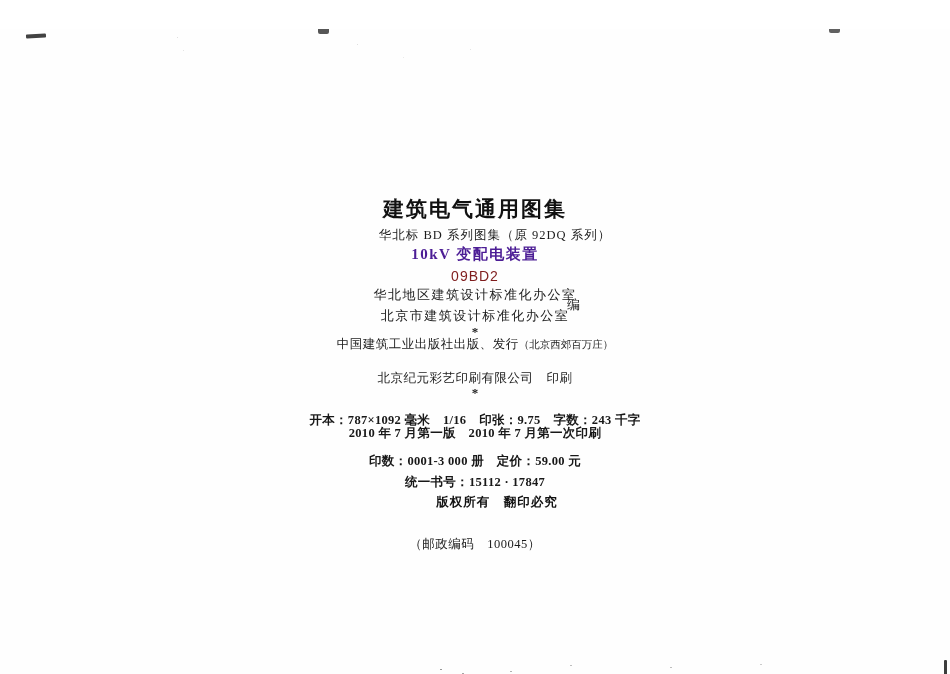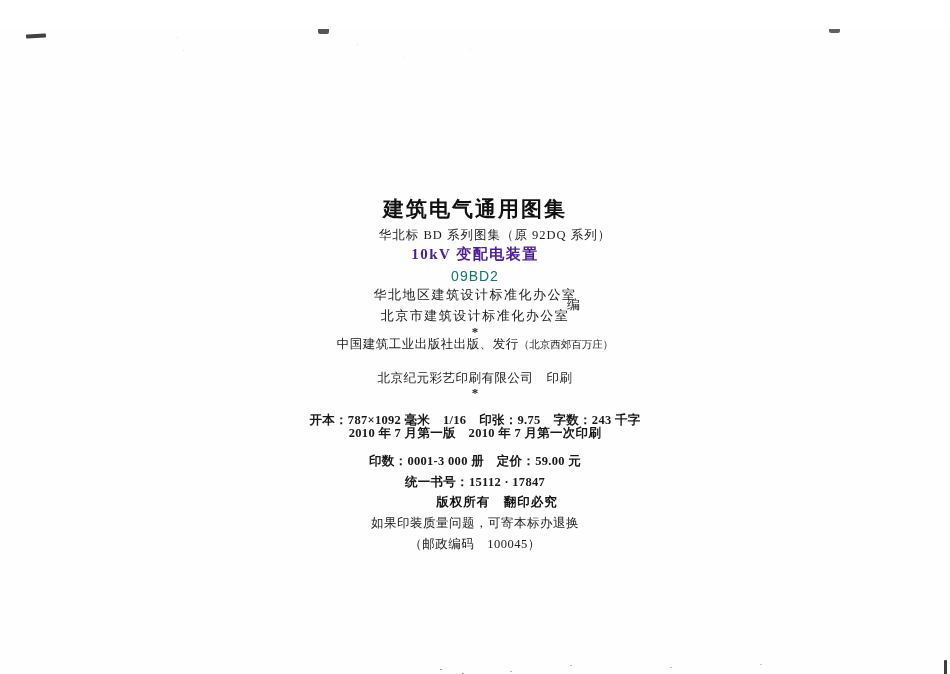--- a/index.html
+++ b/index.html
@@ -11,21 +11,21 @@
     position:relative;width:950px;height:674px;background:#fefefe;margin-top:29px;
   }
   
   .line{
     position:absolute;left:0;right:0;text-align:center;
     color:#1b1b1b;white-space:pre;line-height:1.15;
   }
   .l-title    {top:168px;font-size:21px;font-weight:bold;letter-spacing:2px;color:#111;}
   .l-series   {top:199px;font-size:12.5px;letter-spacing:1px;padding-left:40px;}
   .l-subtitle {top:217px;font-size:15px;font-weight:bold;letter-spacing:1.5px;color:#4c1d95;}
-  .l-code     {top:239px;font-size:14px;letter-spacing:1px;font-family:"Liberation Sans","DejaVu Sans",sans-serif;color:#0f766e;}
+  .l-code     {top:239px;font-size:14px;letter-spacing:1px;font-family:"Liberation Sans","DejaVu Sans",sans-serif;color:#7f1d1d;}
   .l-editor1  {top:259px;font-size:13px;letter-spacing:1.5px;}
   .l-editor2  {top:280px;font-size:13px;letter-spacing:1.5px;}
   .editor-role{position:absolute;left:567px;top:267px;font-size:13px;color:#1b1b1b;}
   .l-sep1     {top:296px;font-size:13px;font-weight:bold;}
   .l-publisher{top:308px;font-size:12.5px;letter-spacing:0.5px;}
   .pub-note   {font-size:10.5px;letter-spacing:0;}
   .l-printer  {top:342px;font-size:12.5px;letter-spacing:0.5px;}
   .l-sep2     {top:357px;font-size:13px;font-weight:bold;}
   .info       {font-size:12.5px;font-weight:bold;letter-spacing:0.3px;color:#181818;}
   .l-format   {top:384px;}
@@ -89,21 +89,20 @@
   <div class="line l-printer">北京纪元彩艺印刷有限公司　印刷</div>
 
   <div class="line l-sep2">*</div>
 
   <div class="line info l-format">开本：787×1092 毫米　1/16　印张：9.75　字数：243 千字</div>
   <div class="line info l-edition">2010 年 7 月第一版　2010 年 7 月第一次印刷</div>
   <div class="line info l-printrun">印数：0001-3 000 册　定价：59.00 元</div>
   <div class="line info l-isbn">统一书号：15112 · 17847</div>
 
   <div class="line l-copyright">版权所有　翻印必究</div>
-  <div class="line l-quality">如果印装质量问题，可寄本标办退换</div>
   <div class="line l-postal">（邮政编码　100045）</div>
 
   <div class="artifact top-mark-1"></div>
   <div class="artifact top-mark-2"></div>
   <div class="artifact top-mark-3"></div>
   <div class="artifact upper-specks"></div>
   <div class="artifact bottom-wedge"></div>
   <div class="artifact bottom-line"></div>
   <div class="artifact bottom-line2"></div>
   <div class="artifact bottom-blob"></div>

